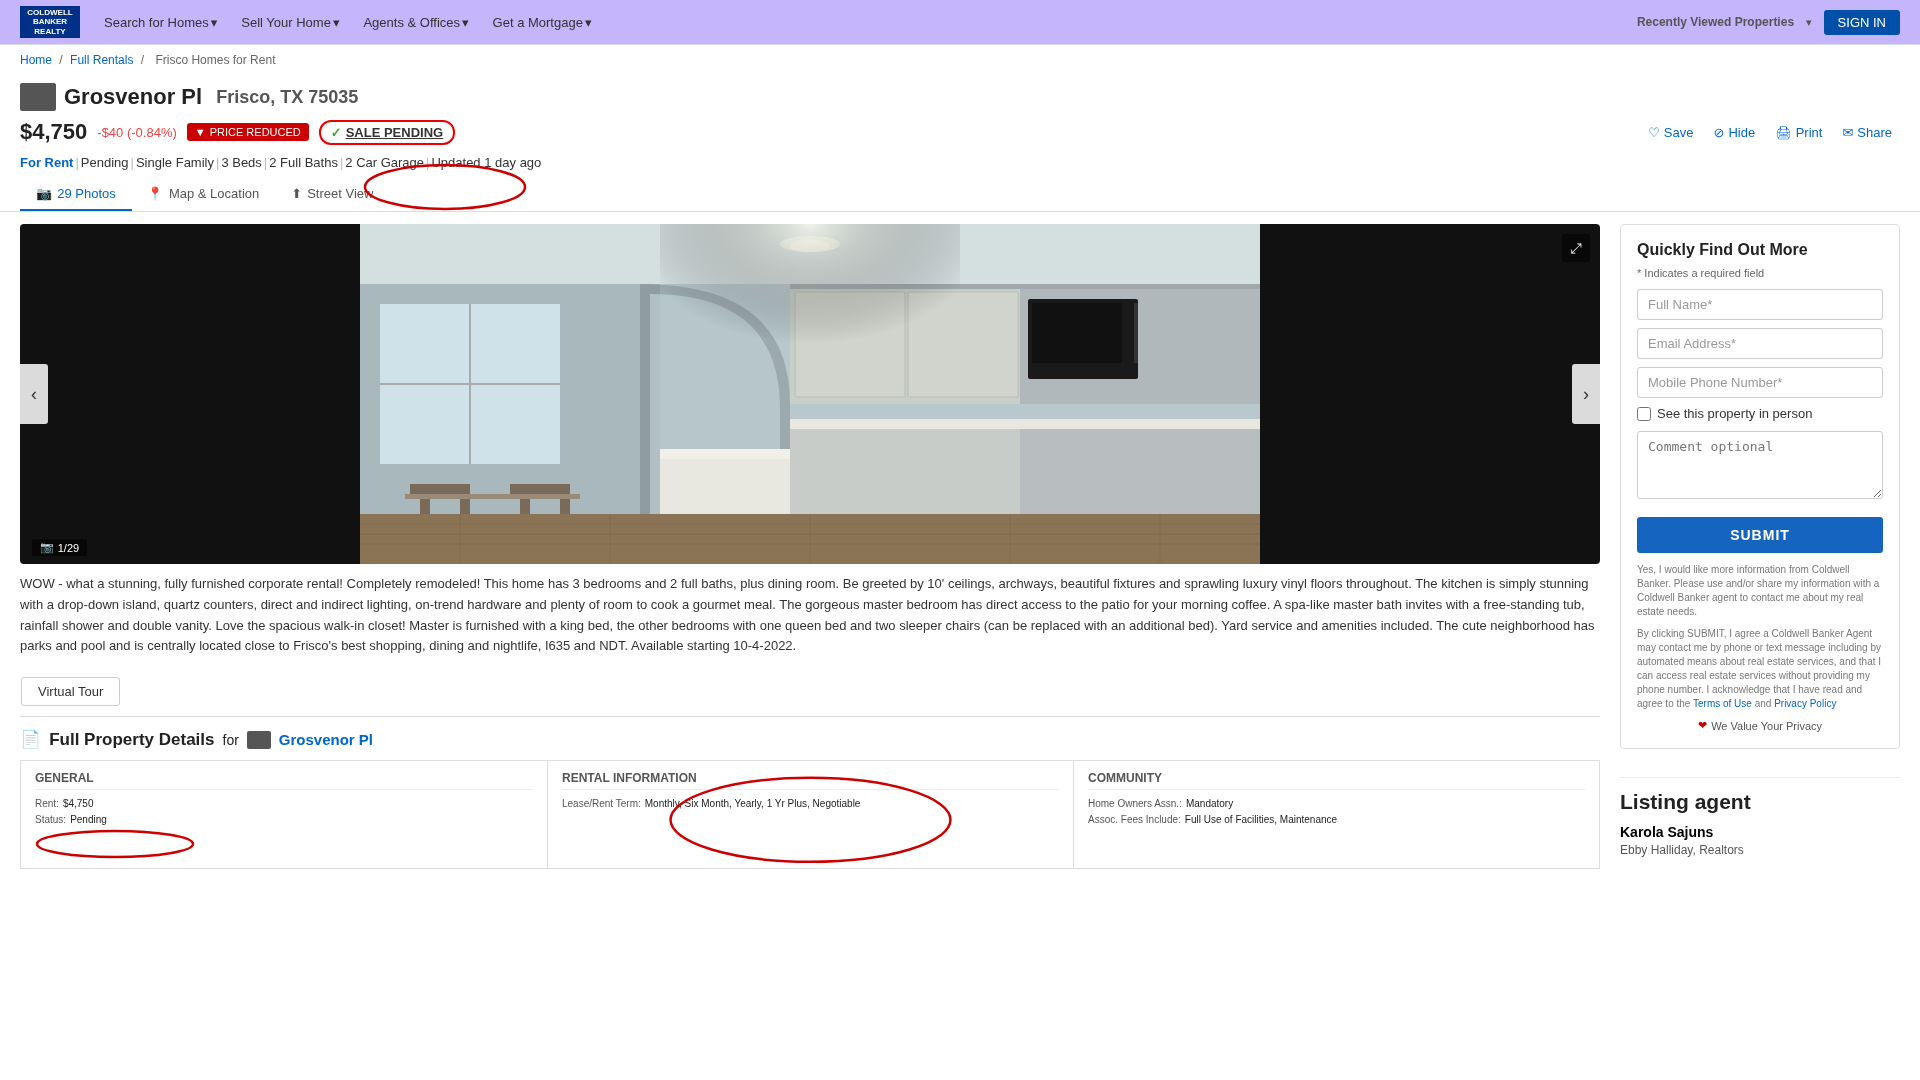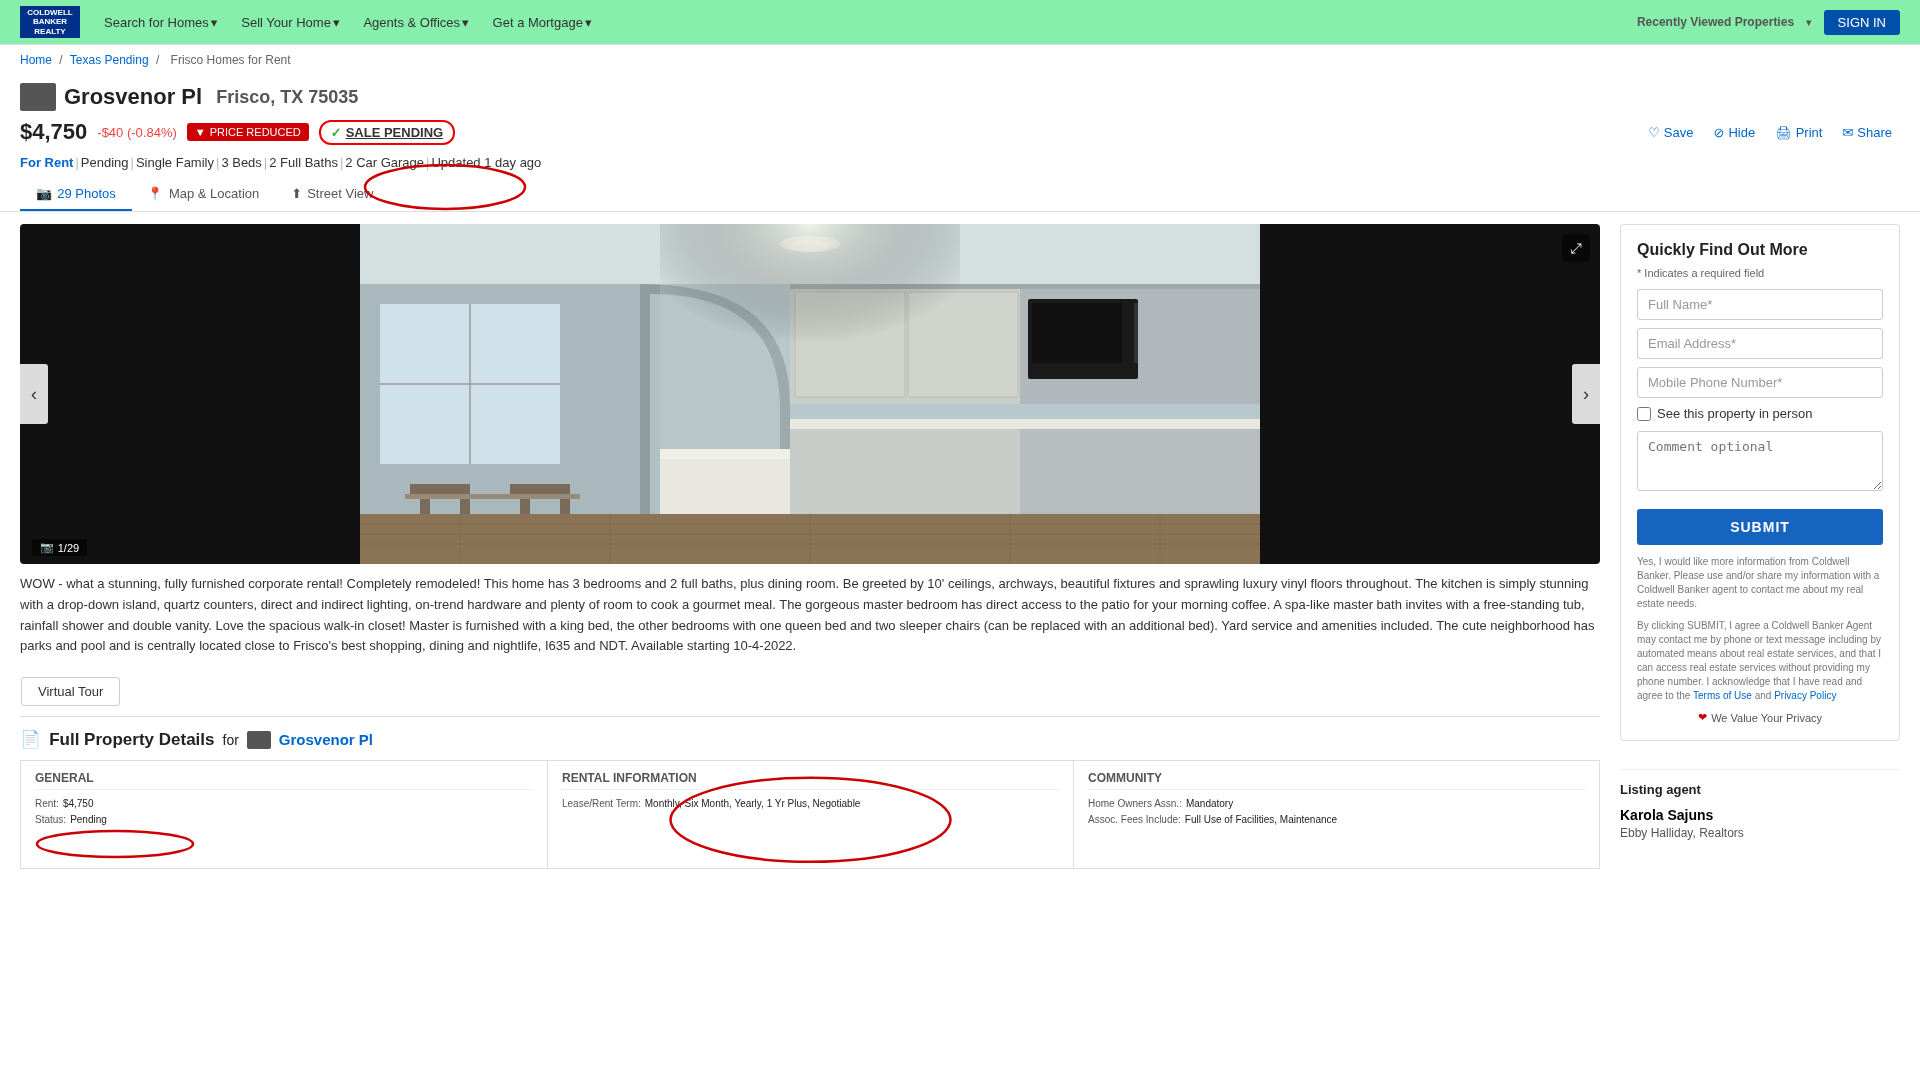--- a/index.html
+++ b/index.html
@@ -1,19 +1,19 @@
 <!DOCTYPE html>
 <html><head>
   <meta charset="utf-8">
   <style>
     * { box-sizing: border-box; margin: 0; padding: 0; }
     body { font-family: Arial, sans-serif; font-size: 13px; color: #333; background: #fff; }
 
     
-    .nav { background: #86efac; border-bottom: 1px solid #ddd; padding: 6px 20px; display: flex; align-items: center; gap: 24px; }
+    .nav { background: #c4b5fd; border-bottom: 1px solid #ddd; padding: 6px 20px; display: flex; align-items: center; gap: 24px; }
     .nav-logo { display: flex; align-items: center; gap: 4px; }
     .nav-logo-box { width: 60px; height: 32px; background: #003087; display: flex; align-items: center; justify-content: center; color: #fff; font-size: 9px; font-weight: bold; text-align: center; line-height: 1.2; }
     .nav-link { font-size: 13px; color: #333; cursor: pointer; display: flex; align-items: center; gap: 2px; }
     .nav-right { margin-left: auto; display: flex; align-items: center; gap: 12px; }
     .nav-recently { font-size: 12px; color: #555; cursor: pointer; font-weight: bold; }
     .nav-signin { background: #0050aa; color: #fff; padding: 5px 14px; border-radius: 3px; font-size: 13px; cursor: pointer; border: none; }
 
     
     .breadcrumb { padding: 8px 20px; font-size: 12px; color: #666; }
     .breadcrumb a { color: #0066cc; text-decoration: none; }
@@ -52,29 +52,29 @@
 
     
     .sidebar { width: 280px; flex-shrink: 0; }
     .sidebar-form { background: #fff; border: 1px solid #ddd; border-radius: 4px; padding: 16px; }
     .form-title { font-size: 16px; font-weight: bold; color: #222; margin-bottom: 8px; }
     .form-required-note { font-size: 11px; color: #666; margin-bottom: 10px; }
     .form-input { width: 100%; border: 1px solid #ccc; border-radius: 3px; padding: 7px 10px; font-size: 13px; margin-bottom: 8px; color: #333; }
     .form-input::placeholder { color: #999; }
     .form-checkbox-row { display: flex; align-items: center; gap: 6px; margin-bottom: 10px; font-size: 13px; color: #333; }
     .form-checkbox-row input { width: 14px; height: 14px; }
-    .form-textarea { width: 100%; border: 1px solid #ccc; border-radius: 3px; padding: 7px 10px; font-size: 13px; height: 60px; resize: vertical; color: #999; }
+    .form-textarea { width: 100%; border: 1px solid #ccc; border-radius: 3px; padding: 7px 10px; font-size: 13px; height: 68px; resize: vertical; color: #999; }
     .submit-btn { width: 100%; background: #1565c0; color: #fff; border: none; padding: 10px; font-size: 14px; font-weight: bold; border-radius: 3px; cursor: pointer; letter-spacing: 1px; margin-bottom: 10px; }
     .form-legal { font-size: 10px; color: #777; line-height: 1.4; margin-bottom: 8px; }
     .form-legal a { color: #0066cc; }
     .privacy-line { font-size: 11px; color: #555; text-align: center; display: flex; align-items: center; justify-content: center; gap: 4px; }
 
     
     .listing-agent { margin-top: 16px; padding: 12px 0; }
-    .listing-agent-title { font-size: 13px; font-weight: bold; color: #222; margin-bottom: 10px; border-top: 1px solid #eee; padding-top: 12px; }
+    .listing-agent-title { font-size: 21px; font-weight: bold; color: #222; margin-bottom: 10px; border-top: 1px solid #eee; padding-top: 12px; }
     .agent-name { font-size: 14px; font-weight: bold; color: #000000; margin-bottom: 3px; }
     .agent-company { font-size: 12px; color: #555; }
 
     
     .description { padding: 10px 0; font-size: 13px; color: #333; line-height: 1.6; }
 
     
     .virtual-tour-row { padding: 10px 1px; }
     .virtual-tour-btn { border: 1px solid #ccc; background: #fff; color: #333; padding: 6px 16px; border-radius: 3px; font-size: 13px; cursor: pointer; }
 
@@ -121,21 +121,21 @@
   <div class="nav-right">
     <span class="nav-recently">Recently Viewed Properties</span>
     <span style="font-size:11px; color:#555;">▾</span>
     <button class="nav-signin">SIGN IN</button>
   </div>
 </div>
 
 <div class="breadcrumb">
   <a>Home</a>
   <span>/</span>
-  <a>Texas Pending</a>
+  <a>Full Rentals</a>
   <span>/</span>
   <span>Frisco Homes for Rent</span>
 </div>
 
 <div class="prop-header">
   <div class="prop-icon"></div>
   <span class="prop-address">Grosvenor Pl</span>
   <span class="prop-city">Frisco, TX 75035</span>
 </div>
 

